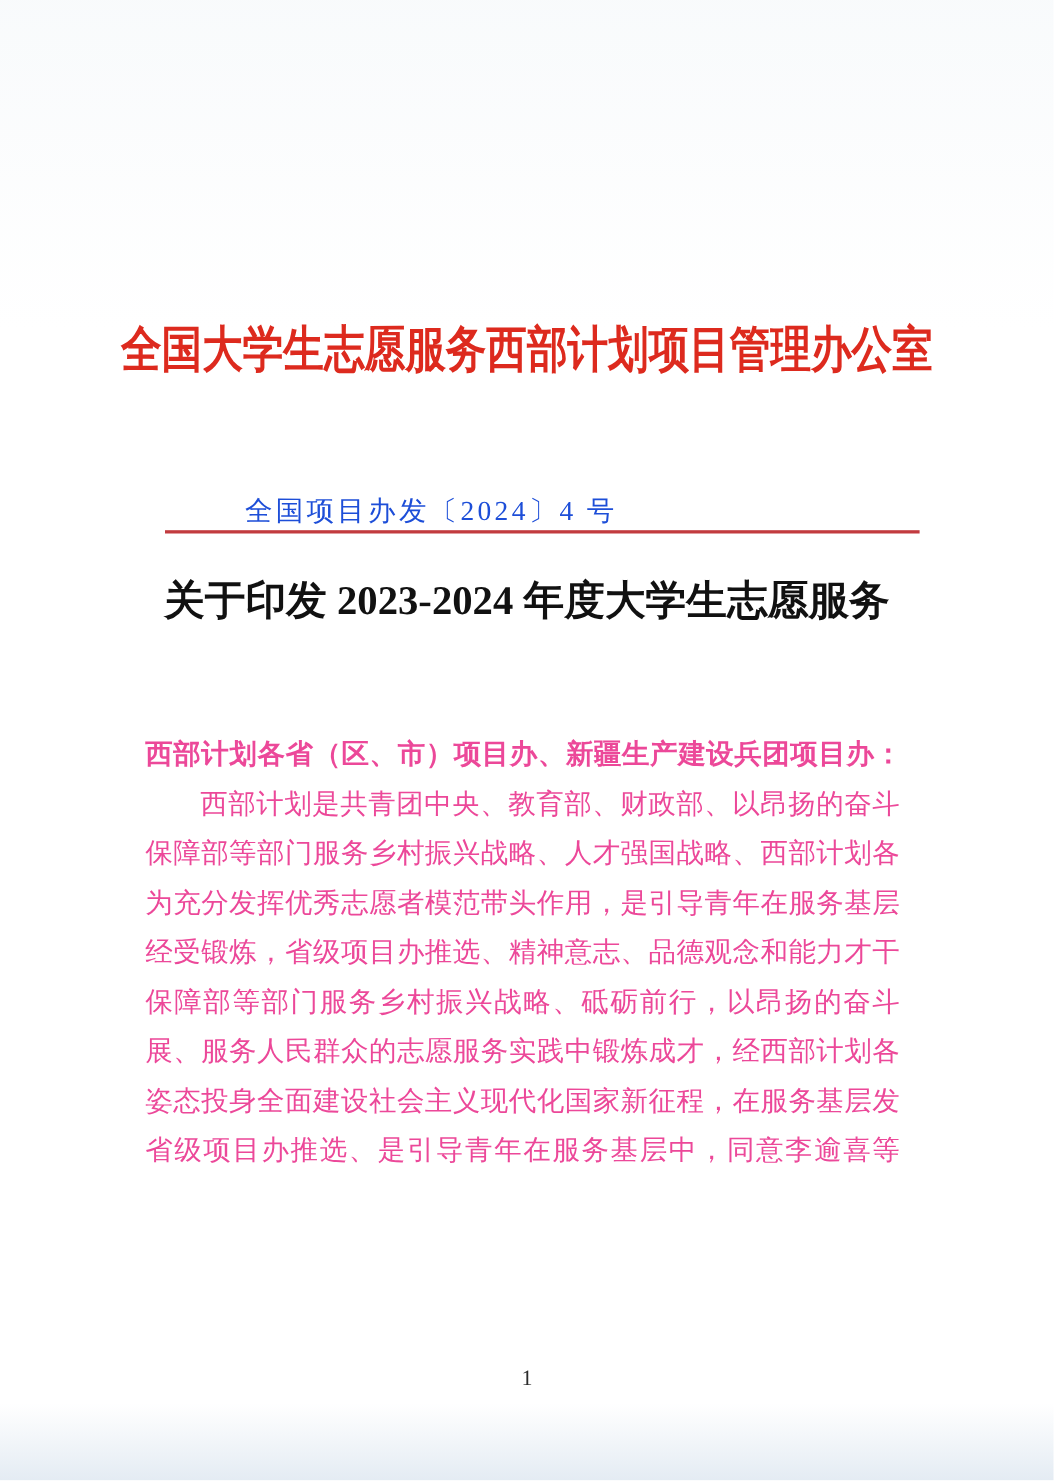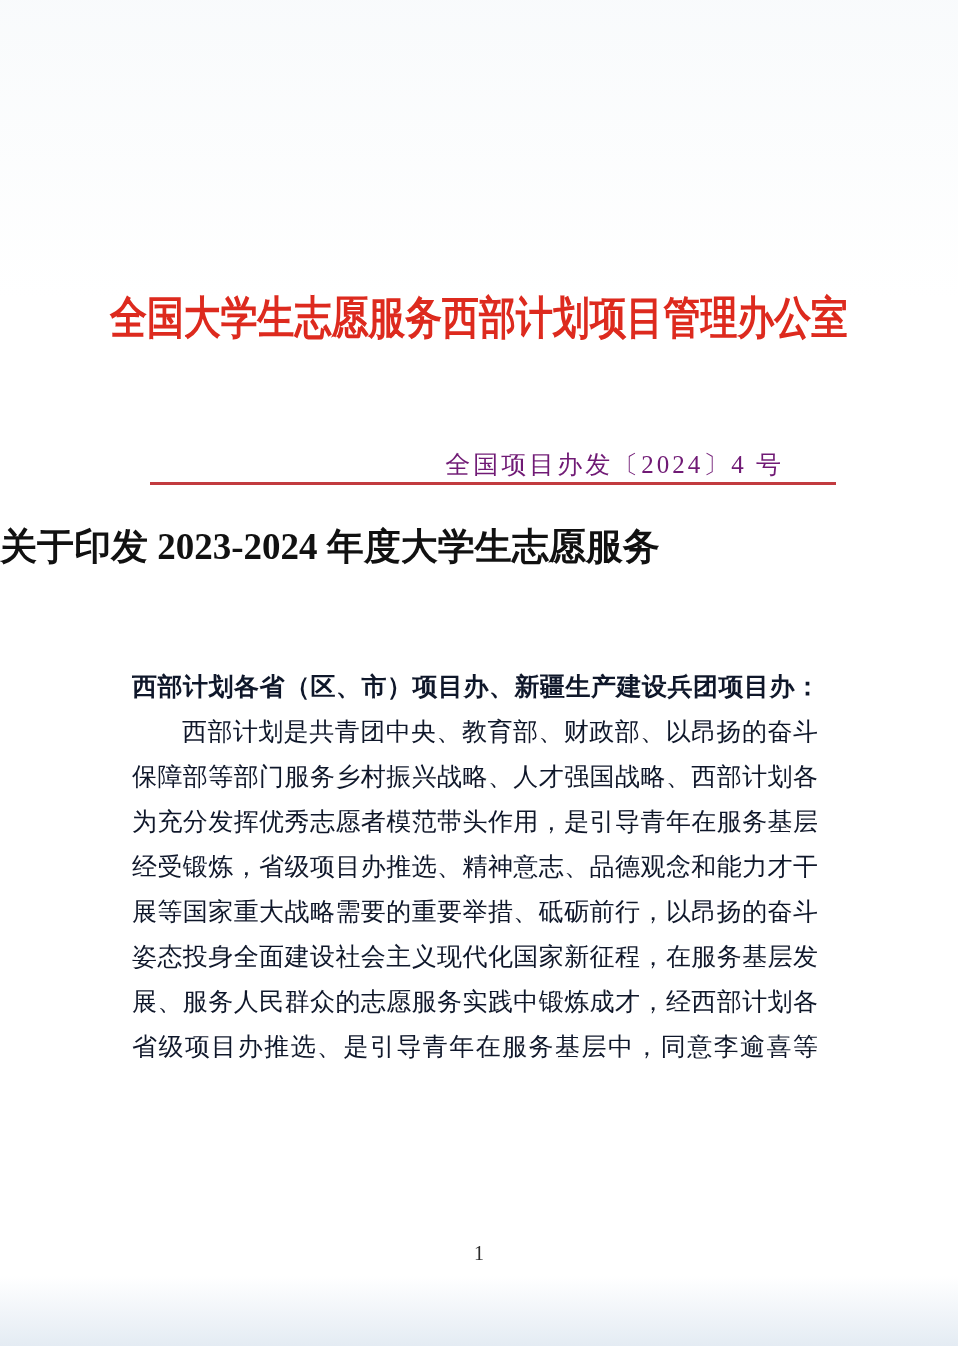--- a/index.html
+++ b/index.html
@@ -42,51 +42,51 @@
     letter-spacing: 0px;
     transform: scaleX(0.82);
     transform-origin: 50% 50%;
     white-space: nowrap;
   }
   .doc-number {
     position: absolute;
     top: 448px;
     left: 0;
     width: 784px;
-    text-align: right;
-    color: #701a75;
+    text-align: center;
+    color: #1d4ed8;
     font-size: 25px;
     letter-spacing: 3px;
     white-space: nowrap;
   }
   .red-rule {
     position: absolute;
     top: 482px;
     left: 150px;
     width: 686px;
     height: 3px;
     background: #c23b3f;
   }
   .doc-title {
     position: absolute;
     top: 524px;
     left: 0;
     width: 958px;
-    text-align: left;
+    text-align: center;
     color: #111111;
     font-size: 37px;
     font-weight: bold;
     line-height: 46px;
   }
   .body-block {
     position: absolute;
     top: 664px;
     left: 132px;
     width: 686px;
-    color: #0f172a;
+    color: #ec4899;
   }
   .salutation {
     height: 45px;
     line-height: 45px;
     font-family: "Liberation Sans", "DejaVu Sans", sans-serif;
     font-weight: bold;
     font-size: 25px;
     white-space: nowrap;
     letter-spacing: 0.5px;
   }
@@ -129,23 +129,23 @@
   <div class="doc-title">
     <div>关于印发 2023-2024 年度大学生志愿服务</div>
   </div>
 
   <div class="body-block">
     <div class="salutation">西部计划各省（区、市）项目办、新疆生产建设兵团项目办：</div>
     <div class="body-line indent">西部计划是共青团中央、教育部、财政部、以昂扬的奋斗</div>
     <div class="body-line">保障部等部门服务乡村振兴战略、人才强国战略、西部计划各省</div>
     <div class="body-line">为充分发挥优秀志愿者模范带头作用，是引导青年在服务基层中</div>
     <div class="body-line">经受锻炼，省级项目办推选、精神意志、品德观念和能力才干的</div>
-    <div class="body-line">展等国家重大战略需要的重要举措、砥砺前行，以昂扬的奋斗</div>
+    <div class="body-line">保障部等部门服务乡村振兴战略、砥砺前行，以昂扬的奋斗</div>
+    <div class="body-line">展、服务人民群众的志愿服务实践中锻炼成才，经西部计划各</div>
     <div class="body-line">姿态投身全面建设社会主义现代化国家新征程，在服务基层发</div>
-    <div class="body-line">展、服务人民群众的志愿服务实践中锻炼成才，经西部计划各</div>
     <div class="body-line">省级项目办推选、是引导青年在服务基层中，同意李逾喜等</div>
   </div>
 
   <div class="page-number">1</div>
 
   <div class="scan-tint-bottom"></div>
 
 </div>
 
 </body></html>

